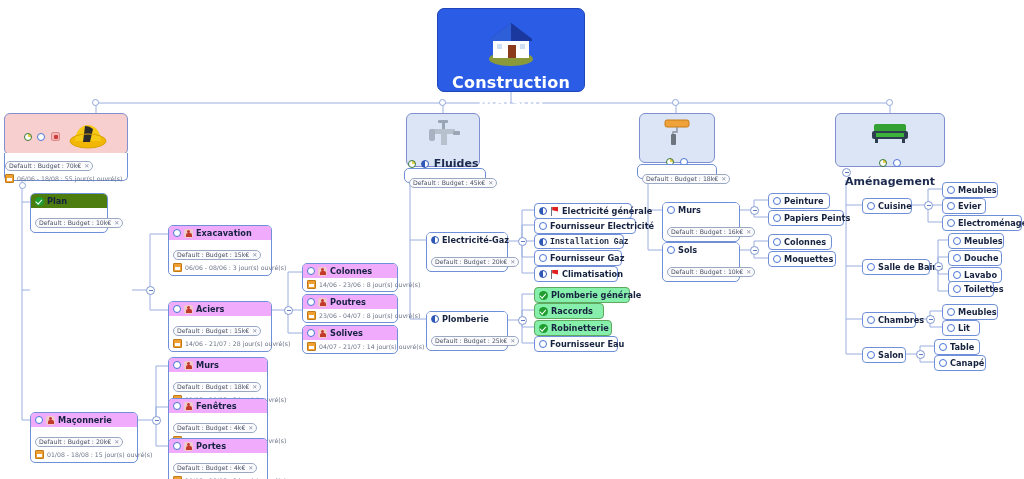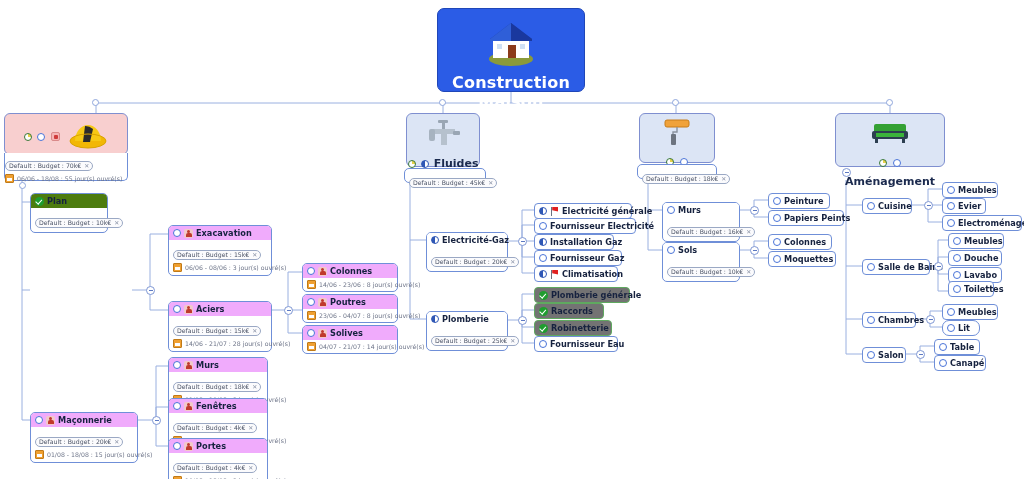--- a/index.html
+++ b/index.html
@@ -113,21 +113,21 @@
   .leaf {
     border-radius: 4px;
     display: flex; align-items: center; gap: 3px;
     padding: 2px 5px 2px 4px;
     font-size: 8.2px;
     font-weight: bold;
     color: #16223f;
     white-space: nowrap;
     background: #ffffff;
   }
-  .leaf.green { background: #737373; border-color: #5fa95f; }
+  .leaf.green { background: #86efac; border-color: #5fa95f; }
   .leaf.white { background: #ffffff; }
   
   .ico { flex: none; display: inline-block; }
   .ico-circ {
     width: 8px; height: 8px; border-radius: 50%;
     border: 1.3px solid #4a74d8; background: #ffffff;
   }
   .ico-half {
     width: 8px; height: 8px; border-radius: 50%;
     border: 1.3px solid #2f57b5;
@@ -565,21 +565,21 @@
 
   <div class="node leaf white" style="left:534px; top:203px; width:98px;">
     <span class="ico ico-half"></span>
     <span class="ico ico-flag"></span>
     <span>Electricité générale</span>
   </div>
   <div class="node leaf white" style="left:534px; top:218px; width:102px;">
     <span class="ico ico-circ"></span>
     <span>Fournisseur Electricité</span>
   </div>
-  <div class="node leaf white" style="left:534px; top:234px; width:80px;">
+  <div class="node leaf white" style="left:534px; top:234px; width:90px;font-family:Liberation Mono, monospace;">
     <span class="ico ico-half"></span>
     <span>Installation Gaz</span>
   </div>
   <div class="node leaf white" style="left:534px; top:250px; width:88px;">
     <span class="ico ico-circ"></span>
     <span>Fournisseur Gaz</span>
   </div>
   <div class="node leaf white" style="left:534px; top:266px; width:84px;">
     <span class="ico ico-half"></span>
     <span class="ico ico-flag"></span>
@@ -690,21 +690,21 @@
   </div>
   <div class="node leaf white" style="left:948px; top:281px; width:46px;">
     <span class="ico ico-circ"></span>
     <span>Toilettes</span>
   </div>
 
   <div class="node leaf white" style="left:942px; top:304px; width:56px;">
     <span class="ico ico-circ"></span>
     <span>Meubles</span>
   </div>
-  <div class="node leaf white" style="left:942px; top:320px; width:38px;border-radius:7px;">
+  <div class="node leaf white" style="left:942px; top:320px; width:38px;">
     <span class="ico ico-circ"></span>
     <span>Lit</span>
   </div>
 
   <div class="node leaf white" style="left:934px; top:339px; width:46px;">
     <span class="ico ico-circ"></span>
     <span>Table</span>
   </div>
   <div class="node leaf white" style="left:934px; top:355px; width:52px;">
     <span class="ico ico-circ"></span>

